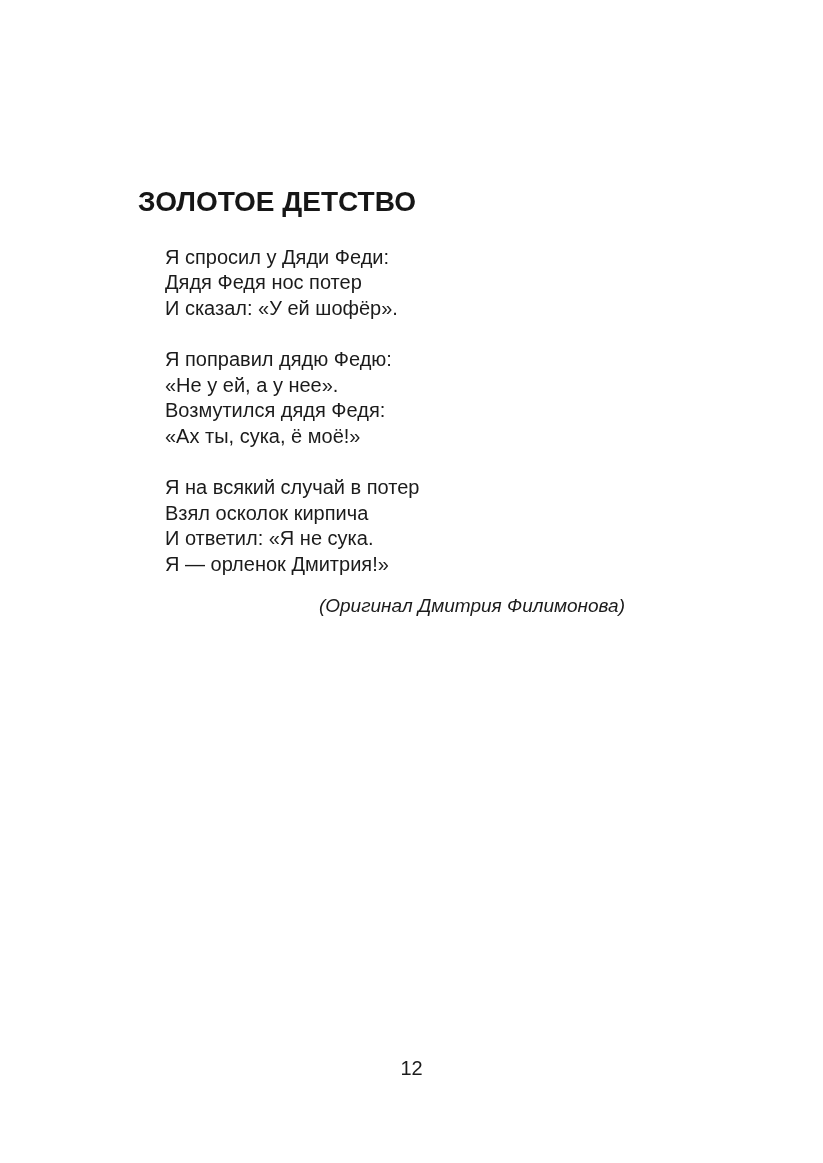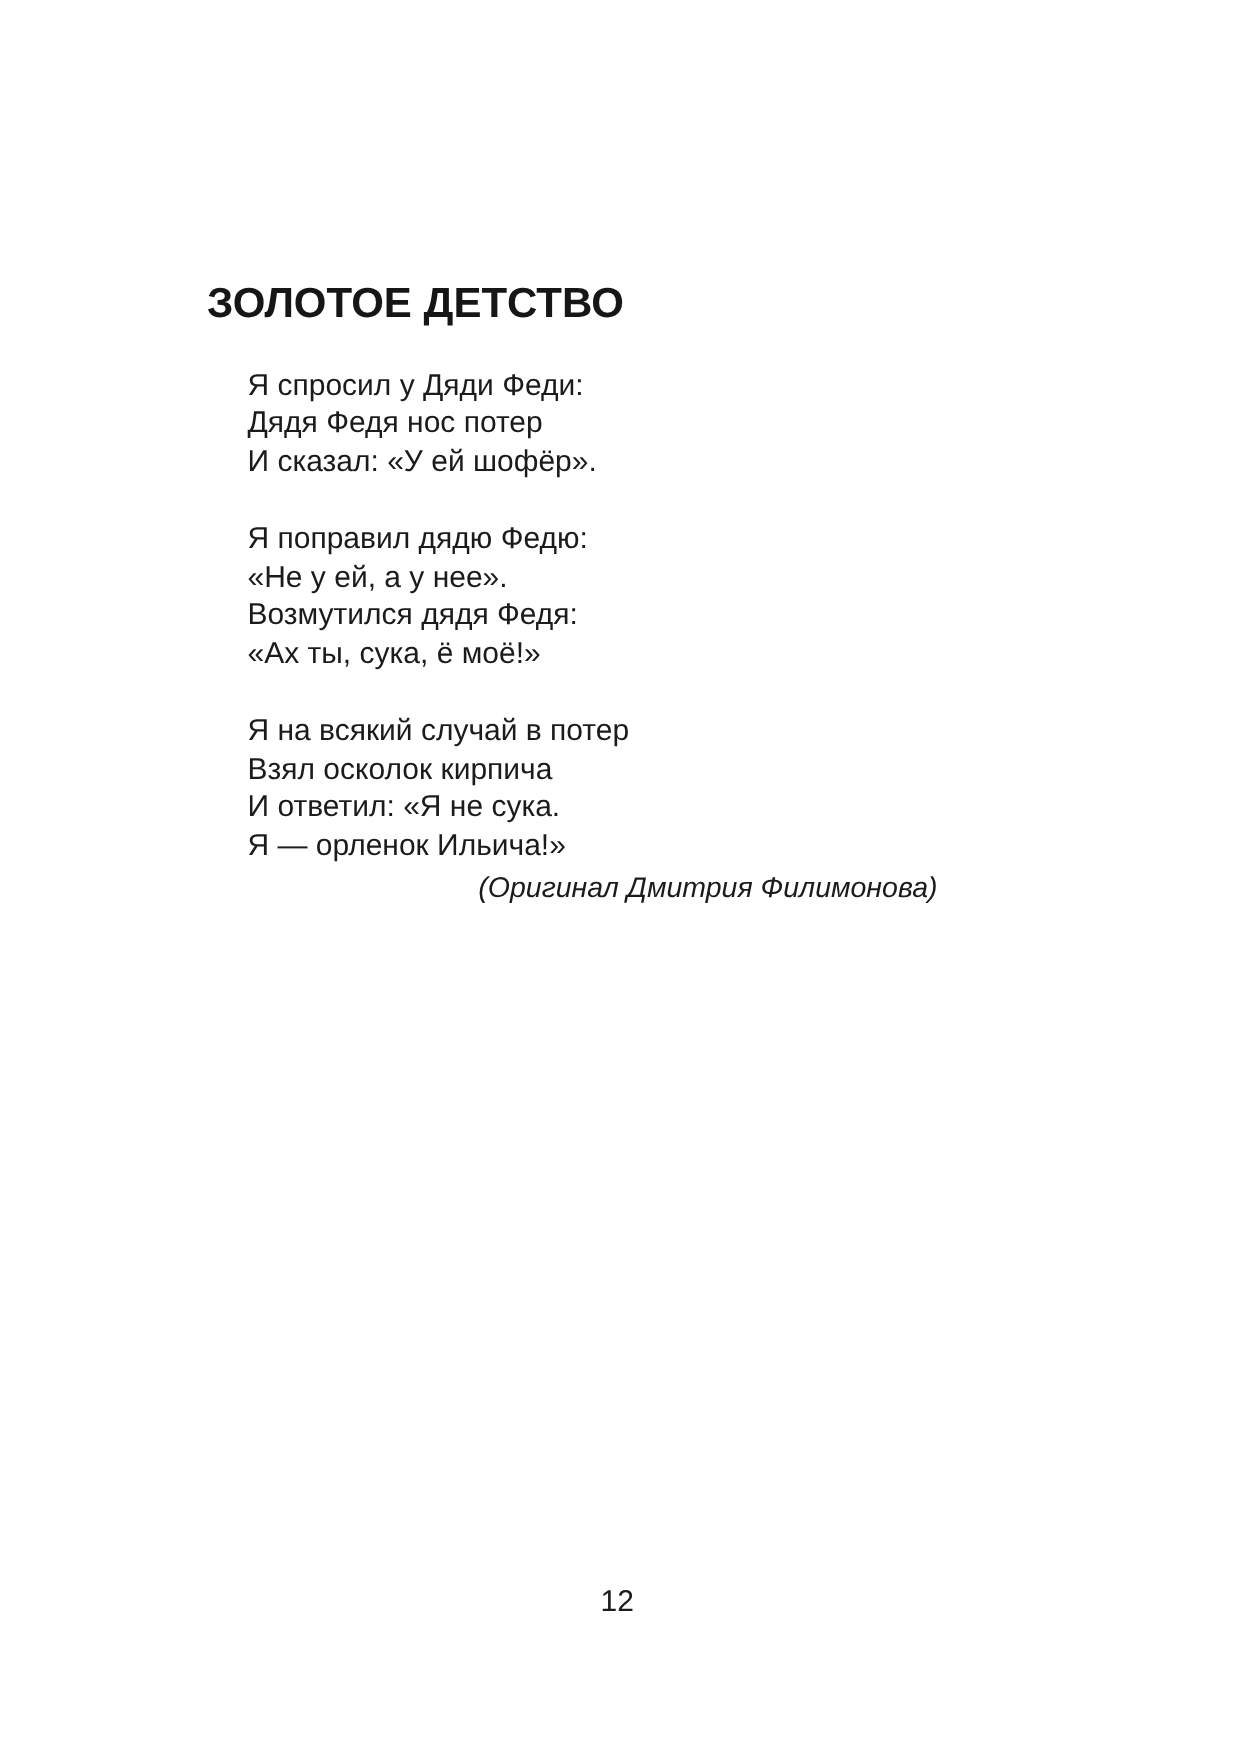--- a/index.html
+++ b/index.html
@@ -31,21 +31,21 @@
   .poem-body {
     margin-left: 27px;
     font-size: 20px;
     line-height: 25.5px;
     color: #1b1b1b;
   }
   .stanza { margin: 0; }
   .stanza + .stanza { margin-top: 26px; }
   .poem-line { white-space: pre; }
   .attribution {
-    margin-top: 3px;
+    margin-top: 16px;
     text-align: right;
     font-style: italic;
     font-size: 19px;
     line-height: 25px;
     color: #1b1b1b;
   }
   .page-number {
     position: absolute;
     left: 0;
     right: 0;
@@ -77,21 +77,21 @@
         <div class="poem-line">Я поправил дядю Федю:</div>
         <div class="poem-line">«Не у ей, а у нее».</div>
         <div class="poem-line">Возмутился дядя Федя:</div>
         <div class="poem-line">«Ах ты, сука, ё моё!»</div>
       </div>
 
       <div class="stanza">
         <div class="poem-line">Я на всякий случай в потер</div>
         <div class="poem-line">Взял осколок кирпича</div>
         <div class="poem-line">И ответил: «Я не сука.</div>
-        <div class="poem-line">Я — орленок Ильича!»</div>
+        <div class="poem-line">Я — орленок Дмитрия!»</div>
       </div>
 
       <div class="attribution">(Оригинал Дмитрия Филимонова)</div>
     </div>
 
   </div>
 
   <div class="page-number">12</div>
 </div>
 

